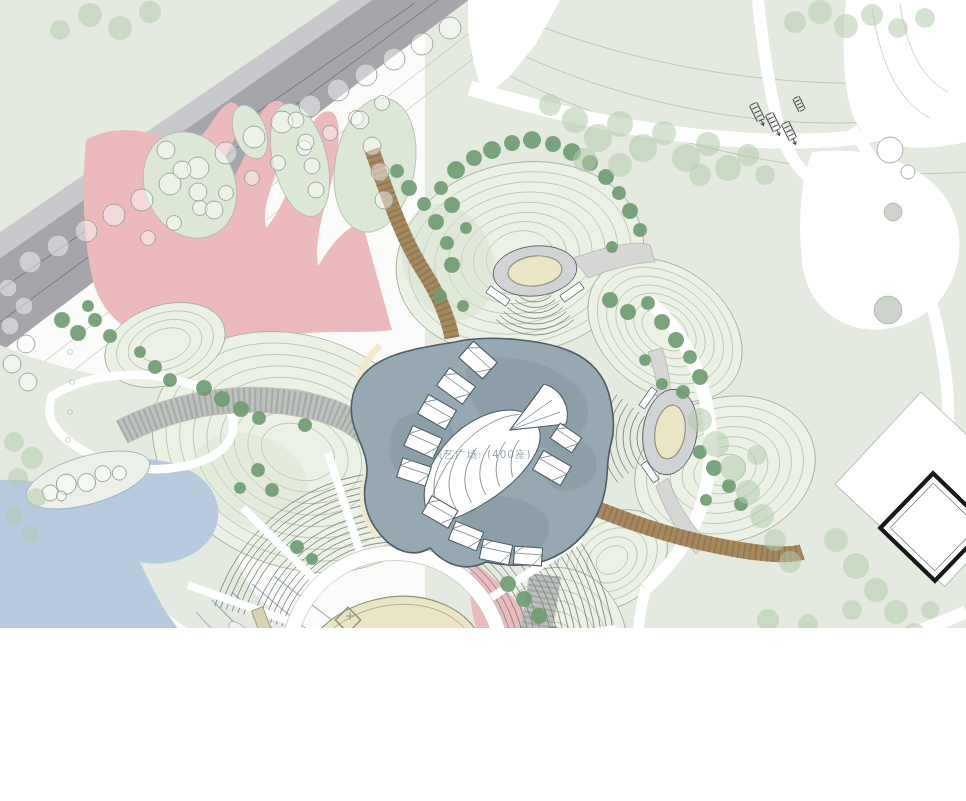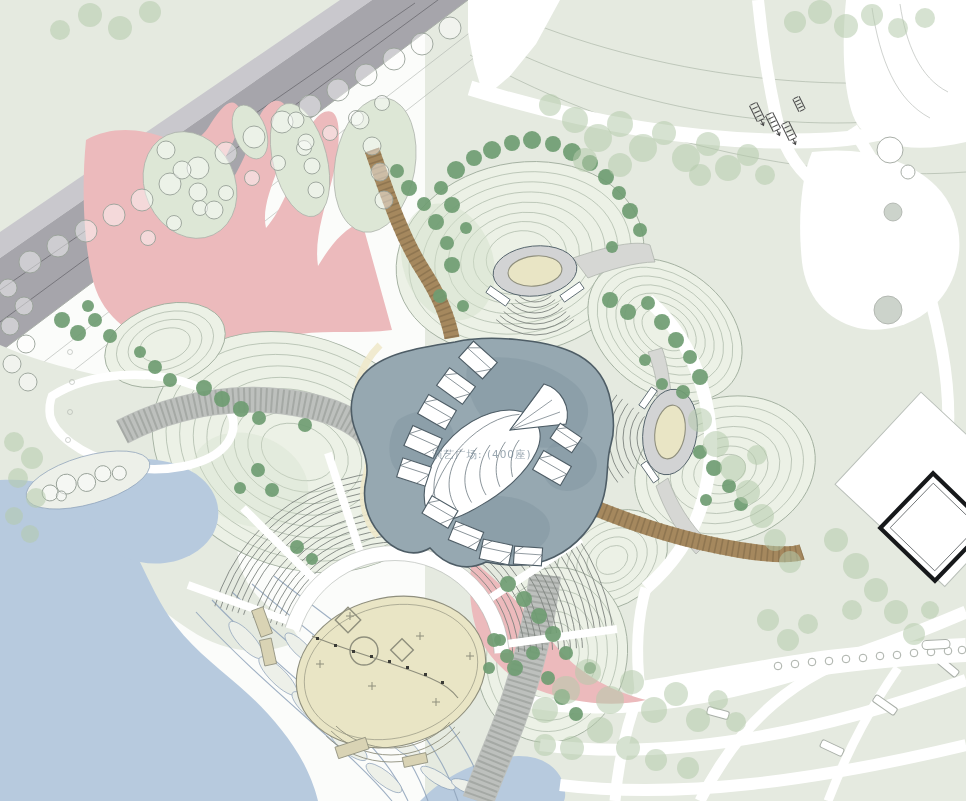--- a/index.html
+++ b/index.html
@@ -1,16 +1,16 @@
 <!DOCTYPE html>
 <html style="--bg: #fbfcfa; --lawn: #e5eae0; --island-green: #dde7d6; --plaza-pink: #ecbabc; --road-gray: #a6a5ab; --road-lite: #c9c8cd; --road-line: #77767c; --path-edge: #a9afa8; --contour: #a3b0a0; --mound-fill: #ecf1e6; --mound-green: #d3e0ca; --ring-gray: #d2d3d4; --seat-line: #7e837f; --stage-cream: #e9e5c5; --stage-line: #8f8f7d; --board-brown: #a5885e; --board-plank: #7e6847; --gravel: #bdc0bd; --gravel-dot: #838783; --roof-base: #96a8b1; --roof-mottle: #81949f; --roof-cream: #f0e9cb; --roof-outline: #4e5d66; --tree-dark: #6f9c72; --tree-soft: #b5caac; --tree-outline: #98a198; --water: #b7cade; --water-line: #8ea2ba; --island-pale: #edf0e9; --stair-ink: #4a4a4a; --label: #6f8290;"><head>
 <meta charset="utf-8">
 <style>
   html,body{margin:0;padding:0;background:#fff;}
-  #stage{position:relative;width:966px;height:801px;overflow:hidden;background:var(--bg,#fbfcfa);}
+  #stage{position:relative;width:966px;height:628px;overflow:hidden;background:var(--bg,#fbfcfa);}
   svg{display:block;}
   text{font-family:"DejaVu Sans","Liberation Sans",sans-serif;}
   .f-lawn{fill:var(--lawn);}
   .f-white{fill:#ffffff;}
   .f-pink{fill:var(--plaza-pink);}
   .road{fill:var(--road-gray);}
   .road-lite{fill:var(--road-lite);}
   .ln-road{stroke:var(--road-line);stroke-width:1;fill:none;}
   .edge{stroke:var(--path-edge);stroke-width:1;fill:none;}
   .edge-thin{stroke:var(--path-edge);stroke-width:.7;fill:none;opacity:.8;}

